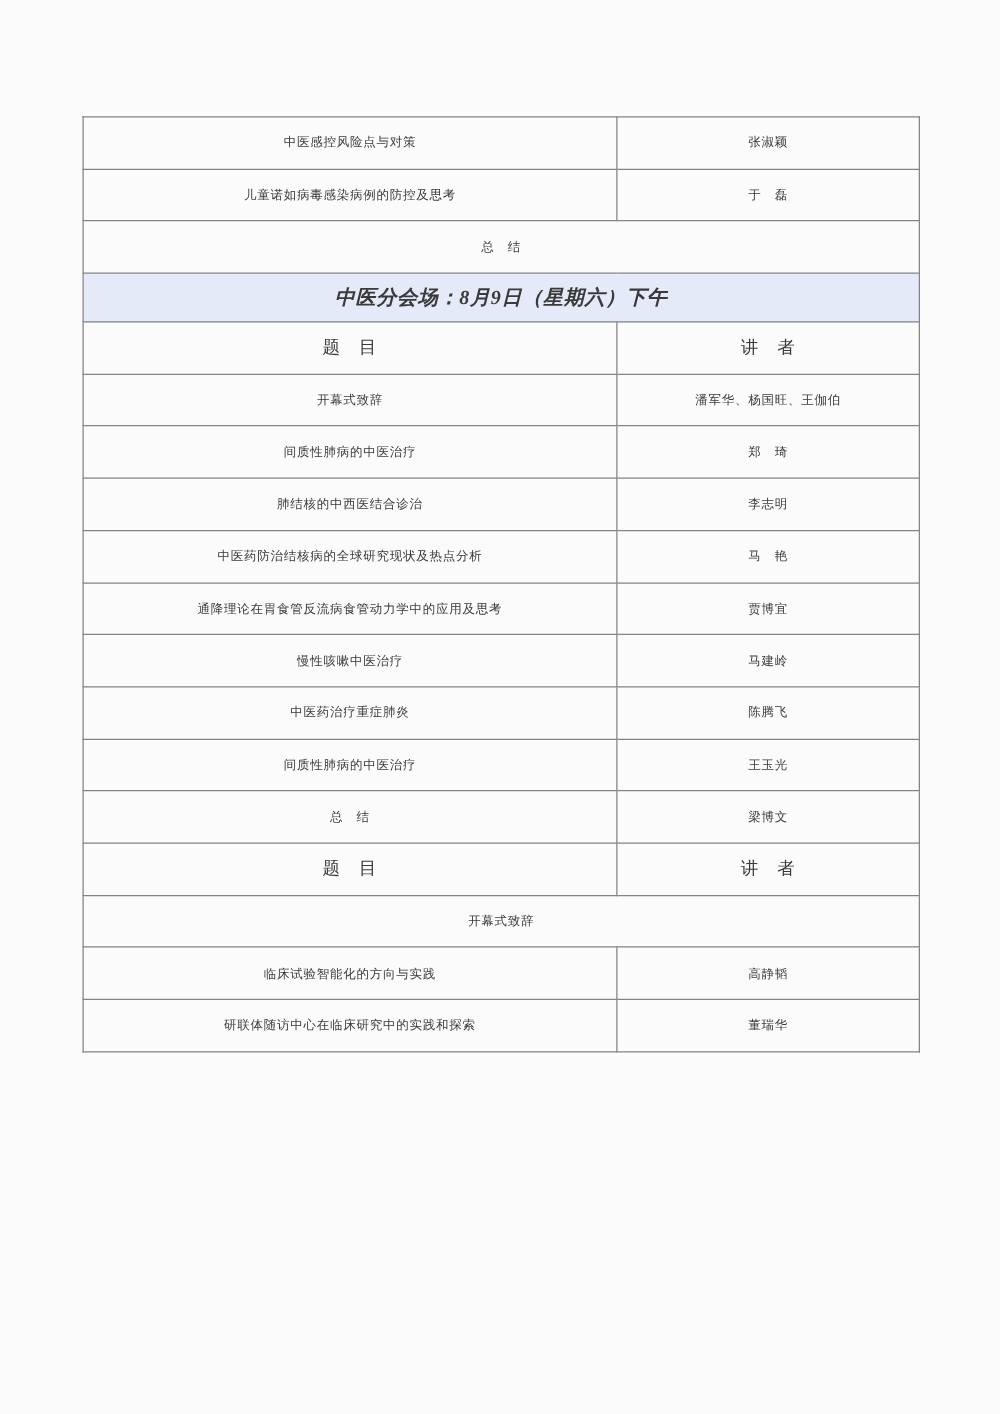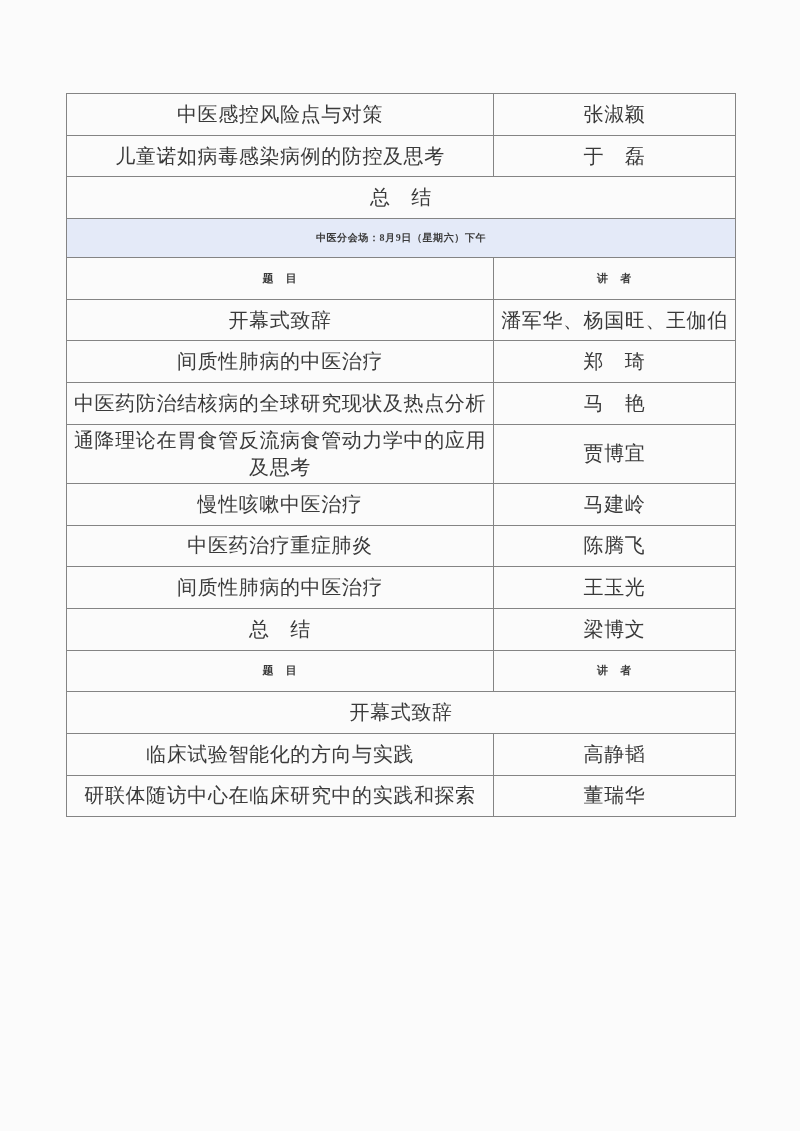--- a/index.html
+++ b/index.html
@@ -28,35 +28,36 @@
     top: 93px;
     width: 669px;
     border-collapse: collapse;
     table-layout: fixed;
   }
   table.schedule td {
     border: 1px solid var(--border);
     height: 41.7px;
     text-align: center;
     vertical-align: middle;
-    font-size: 20px;
+    font-size: 10px;
     letter-spacing: 0.6px;
     padding: 2px 6px;
   }
   col.c-title   { width: 427px; }
   col.c-speaker { width: 242px; }
   tr.row-section td {
     background: var(--section-bg);
     font-weight: bold;
-    font-size: 10px;
+    font-size: 16px;
     height: 39px;
+    font-style: italic;
   }
   tr.row-header td {
-    font-weight: bold;
-    font-size: 11px;
+    font-weight: normal;
+    font-size: 14px;
   }
 </style>
 </head>
 <body>
 
 <div class="page">
   <table class="schedule">
     <colgroup>
       <col class="c-title">
       <col class="c-speaker">
@@ -80,20 +81,24 @@
         <td>题　目</td>
         <td>讲　者</td>
       </tr>
       <tr class="row-item">
         <td>开幕式致辞</td>
         <td>潘军华、杨国旺、王伽伯</td>
       </tr>
       <tr class="row-item">
         <td>间质性肺病的中医治疗</td>
         <td>郑　琦</td>
+      </tr>
+      <tr class="row-item">
+        <td>肺结核的中西医结合诊治</td>
+        <td>李志明</td>
       </tr>
       <tr class="row-item">
         <td>中医药防治结核病的全球研究现状及热点分析</td>
         <td>马　艳</td>
       </tr>
       <tr class="row-item">
         <td>通降理论在胃食管反流病食管动力学中的应用及思考</td>
         <td>贾博宜</td>
       </tr>
       <tr class="row-item">

